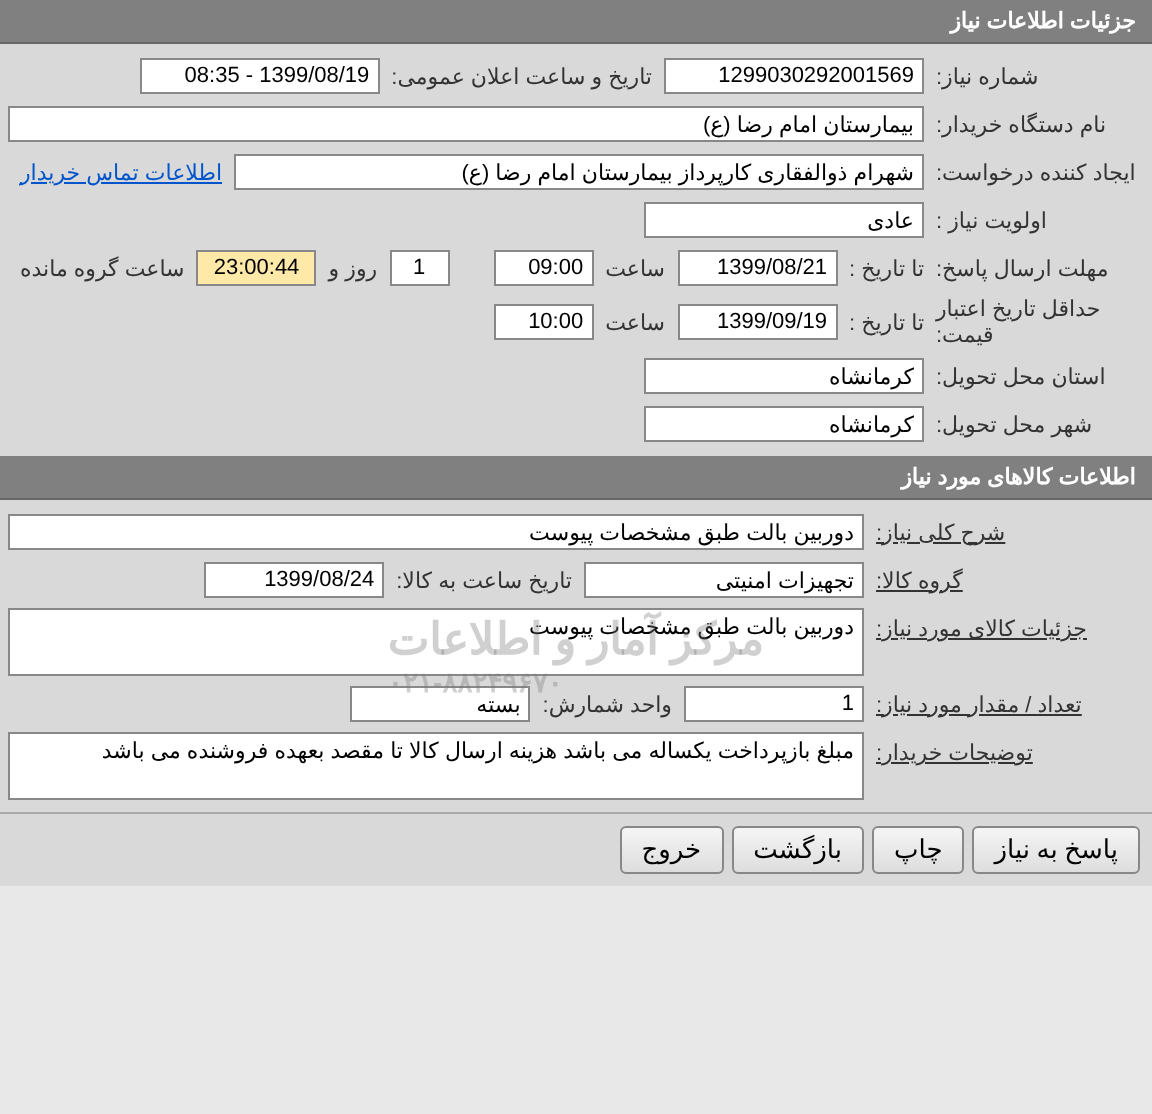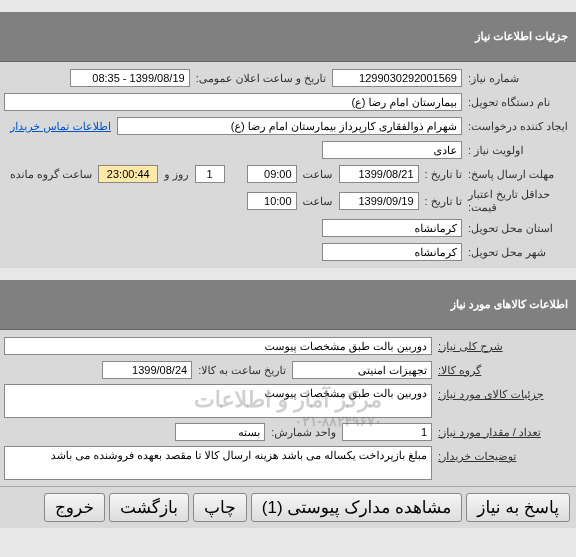--- a/index.html
+++ b/index.html
@@ -11,24 +11,23 @@
   font-family: Tahoma, Arial, sans-serif;
   font-size: 11px;
   background: #e8e8e8;
   direction: rtl;
   width: 576px;
   color: #333;
 }
 .section-header {
   background: #808080;
   color: #fff;
-  padding: 18px 8px;
+  padding: 4px 8px;
   font-weight: bold;
   border-bottom: 1px solid #666;
-  margin-top: 12px;
 }
 .section-body {
   background: #d9d9d9;
   padding: 4px;
 }
 .row {
   display: flex;
   align-items: center;
   padding: 2px 0;
   min-height: 24px;
@@ -76,38 +75,38 @@
   font-size: 22px;
   color: rgba(120,120,120,0.35);
   pointer-events: none;
   white-space: nowrap;
   z-index: 1;
   font-weight: bold;
 }
 .watermark-sub {
   display: block;
   font-size: 14px;
-  text-align: right;
+  text-align: left;
   letter-spacing: 2px;
 }
 .button-bar {
   background: #d9d9d9;
   padding: 6px;
   display: flex;
   gap: 4px;
   border-top: 1px solid #aaa;
   justify-content: flex-start;
 }
 .btn {
   background: linear-gradient(#f5f5f5, #ddd);
   border: 1px solid #888;
   border-radius: 3px;
   padding: 3px 10px;
-  font-family: Liberation Sans, sans-serif;
-  font-size: 17px;
+  font-family: Liberation Serif, serif;
+  font-size: 13px;
   cursor: pointer;
 }
 .textarea {
   background: #fff;
   border: 1px solid #888;
   padding: 2px 4px;
   font-family: inherit;
   font-size: 11px;
   direction: rtl;
   text-align: right;
@@ -126,21 +125,21 @@
 <div class="section-body">
 
   <div class="row">
     <span class="label">شماره نیاز:</span>
     <input class="input" style="width: 130px;" readonly="" value="1299030292001569">
     <span class="inline-label">تاریخ و ساعت اعلان عمومی:</span>
     <input class="input" style="width: 120px;" readonly="" value="1399/08/19 - 08:35">
   </div>
 
   <div class="row">
-    <span class="label">نام دستگاه تحویل:</span>
+    <span class="label">نام دستگاه خریدار:</span>
     <input class="input input-wide" readonly="" value="بیمارستان امام رضا (ع)" style="">
   </div>
 
   <div class="row">
     <span class="label">ایجاد کننده درخواست:</span>
     <input class="input input-wide" readonly="" value="شهرام ذوالفقاری کارپرداز بیمارستان امام رضا (ع)" style="">
     <span class="inline-label link">اطلاعات تماس خریدار</span>
   </div>
 
   <div class="row">
@@ -215,17 +214,16 @@
 
   <div class="watermark">
     <span>مرکز آمار و اطلاعات</span>
     <span class="watermark-sub">۰۲۱-۸۸۲۴۹۶۷۰</span>
   </div>
 
 </div>
 
 <div class="button-bar">
   <button class="btn">پاسخ به نیاز</button>
-  <button class="btn">مشاهده مدارک پیوستی (1)</button>
   <button class="btn">چاپ</button>
   <button class="btn">بازگشت</button>
   <button class="btn">خروج</button>
 </div>
 
 </body></html>

